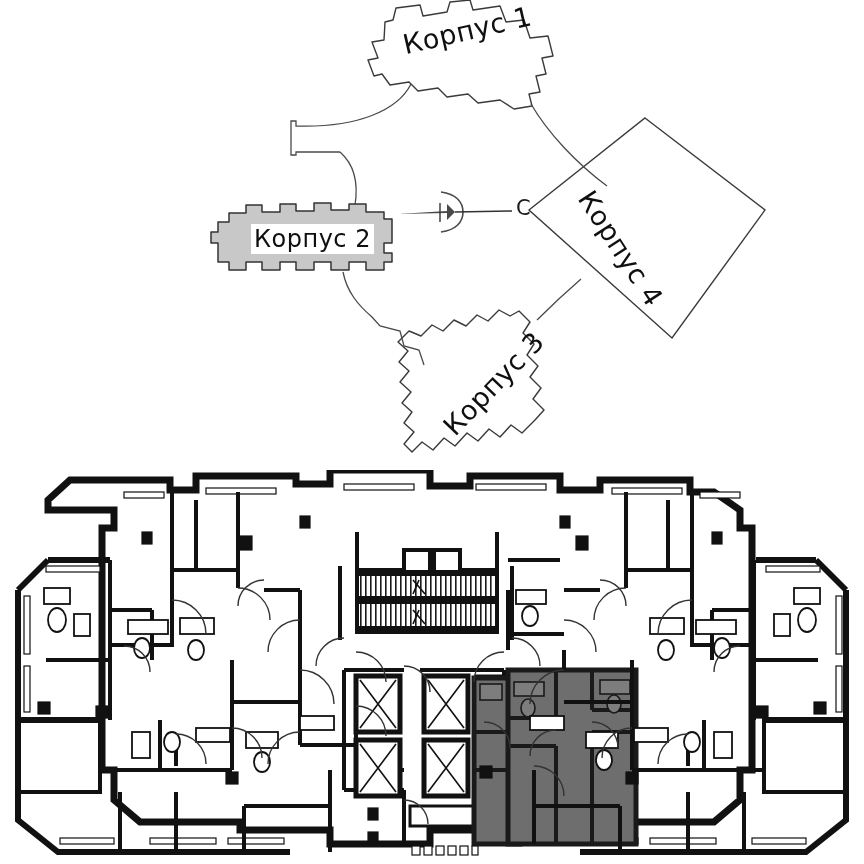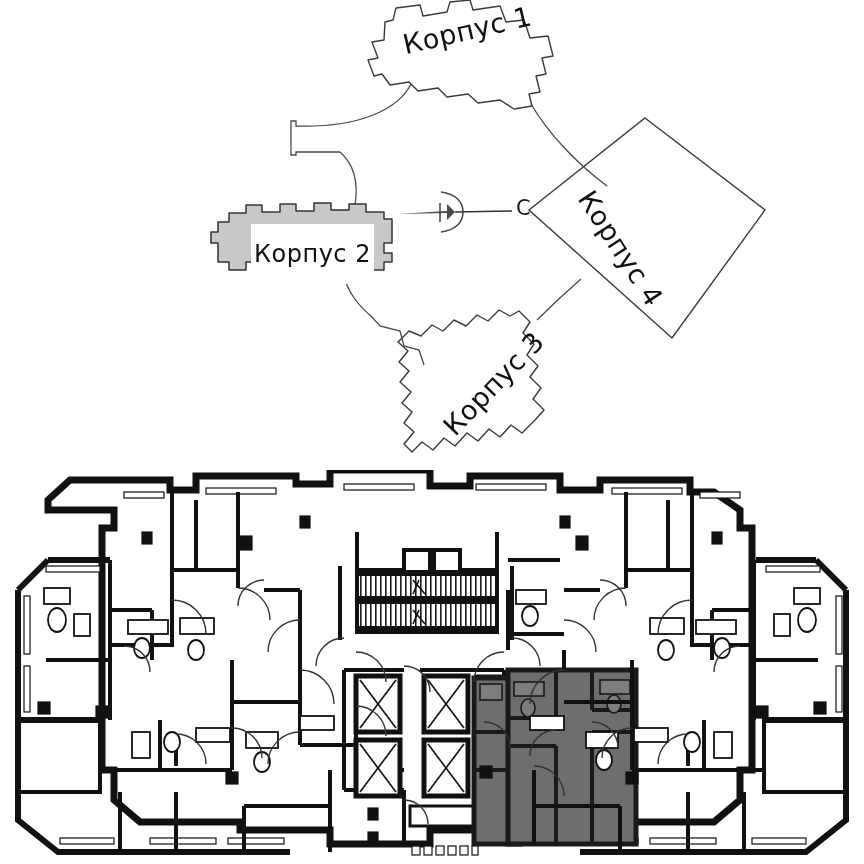--- a/index.html
+++ b/index.html
@@ -42,21 +42,21 @@
   #label-k1 {
     left: 400px; top: 30px;
     font-size: 27px;
     transform: rotate(-13deg);
     transform-origin: left top;
   }
   #label-k2 {
     left: 251px; top: 224px;
     font-size: 24px;
     background: #ffffff;
-    padding: 16px 3px;
+    padding: 1px 3px;
   }
   #label-k3 {
     left: 437px; top: 420px;
     font-size: 27px;
     transform: rotate(-46deg);
     transform-origin: left top;
   }
   #label-k4 {
     left: 598px; top: 185px;
     font-size: 27px;

